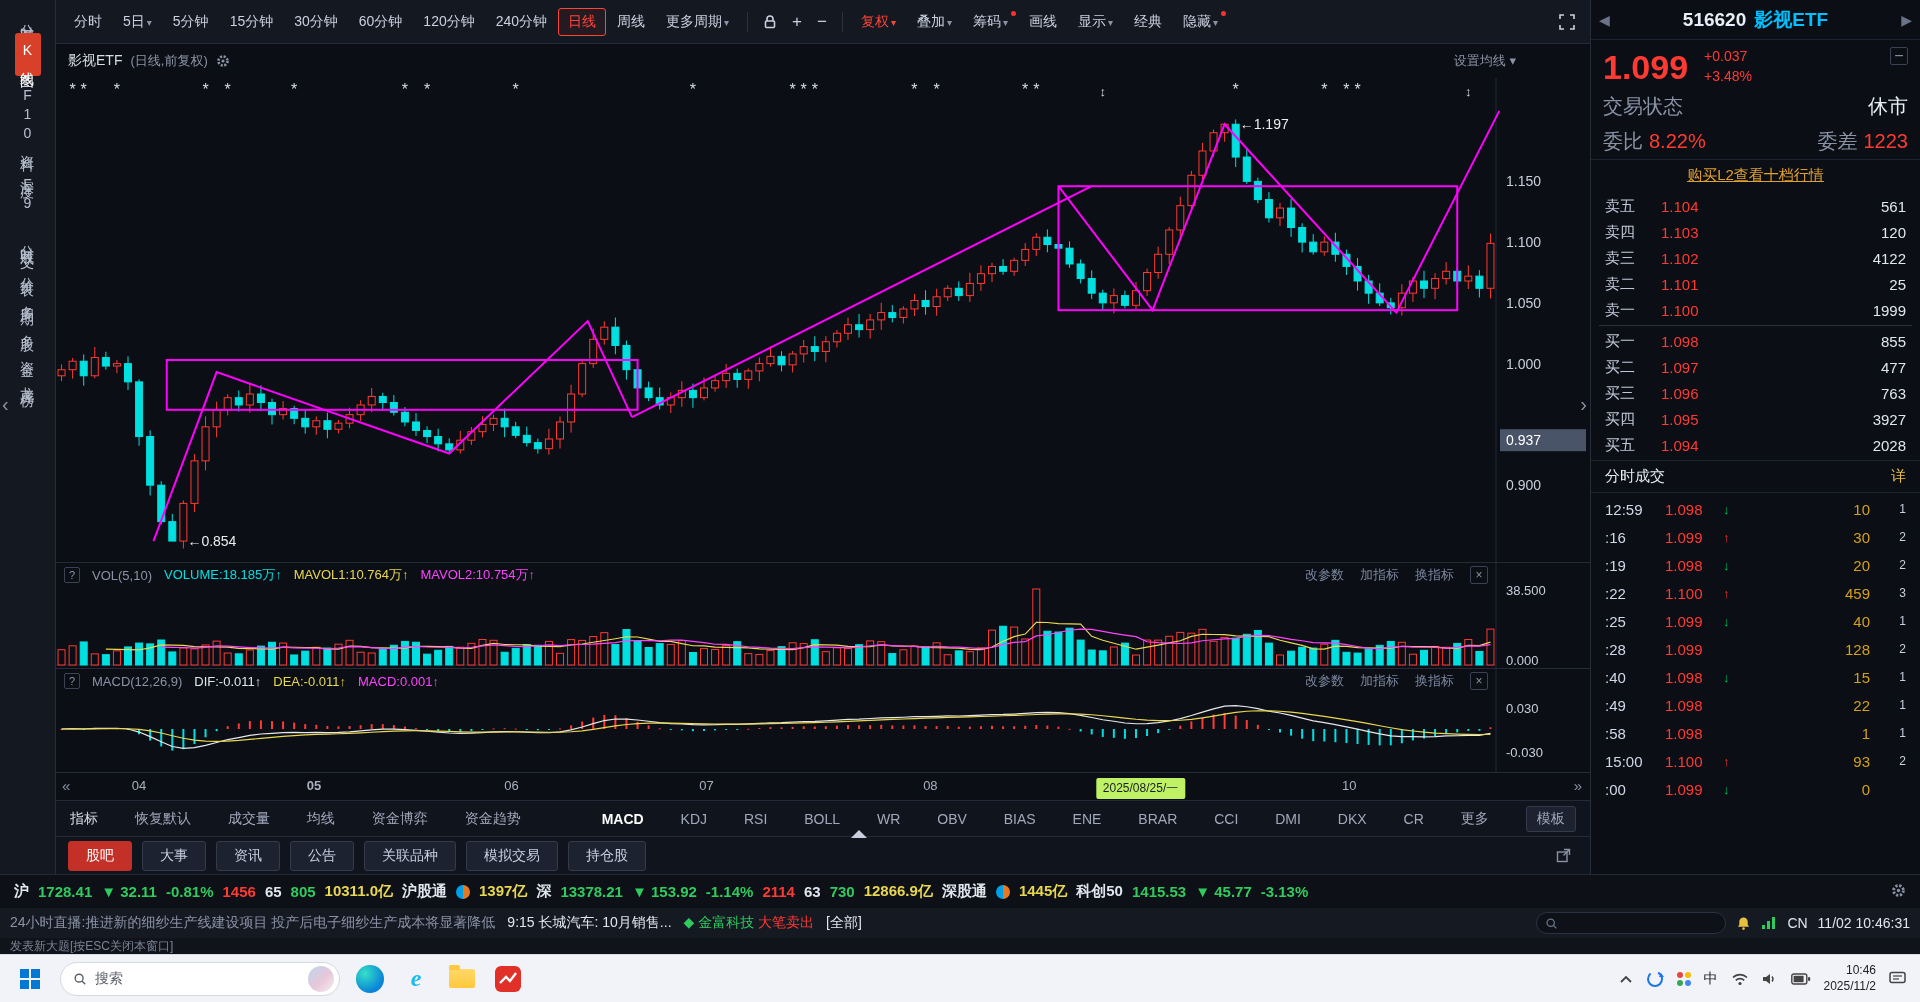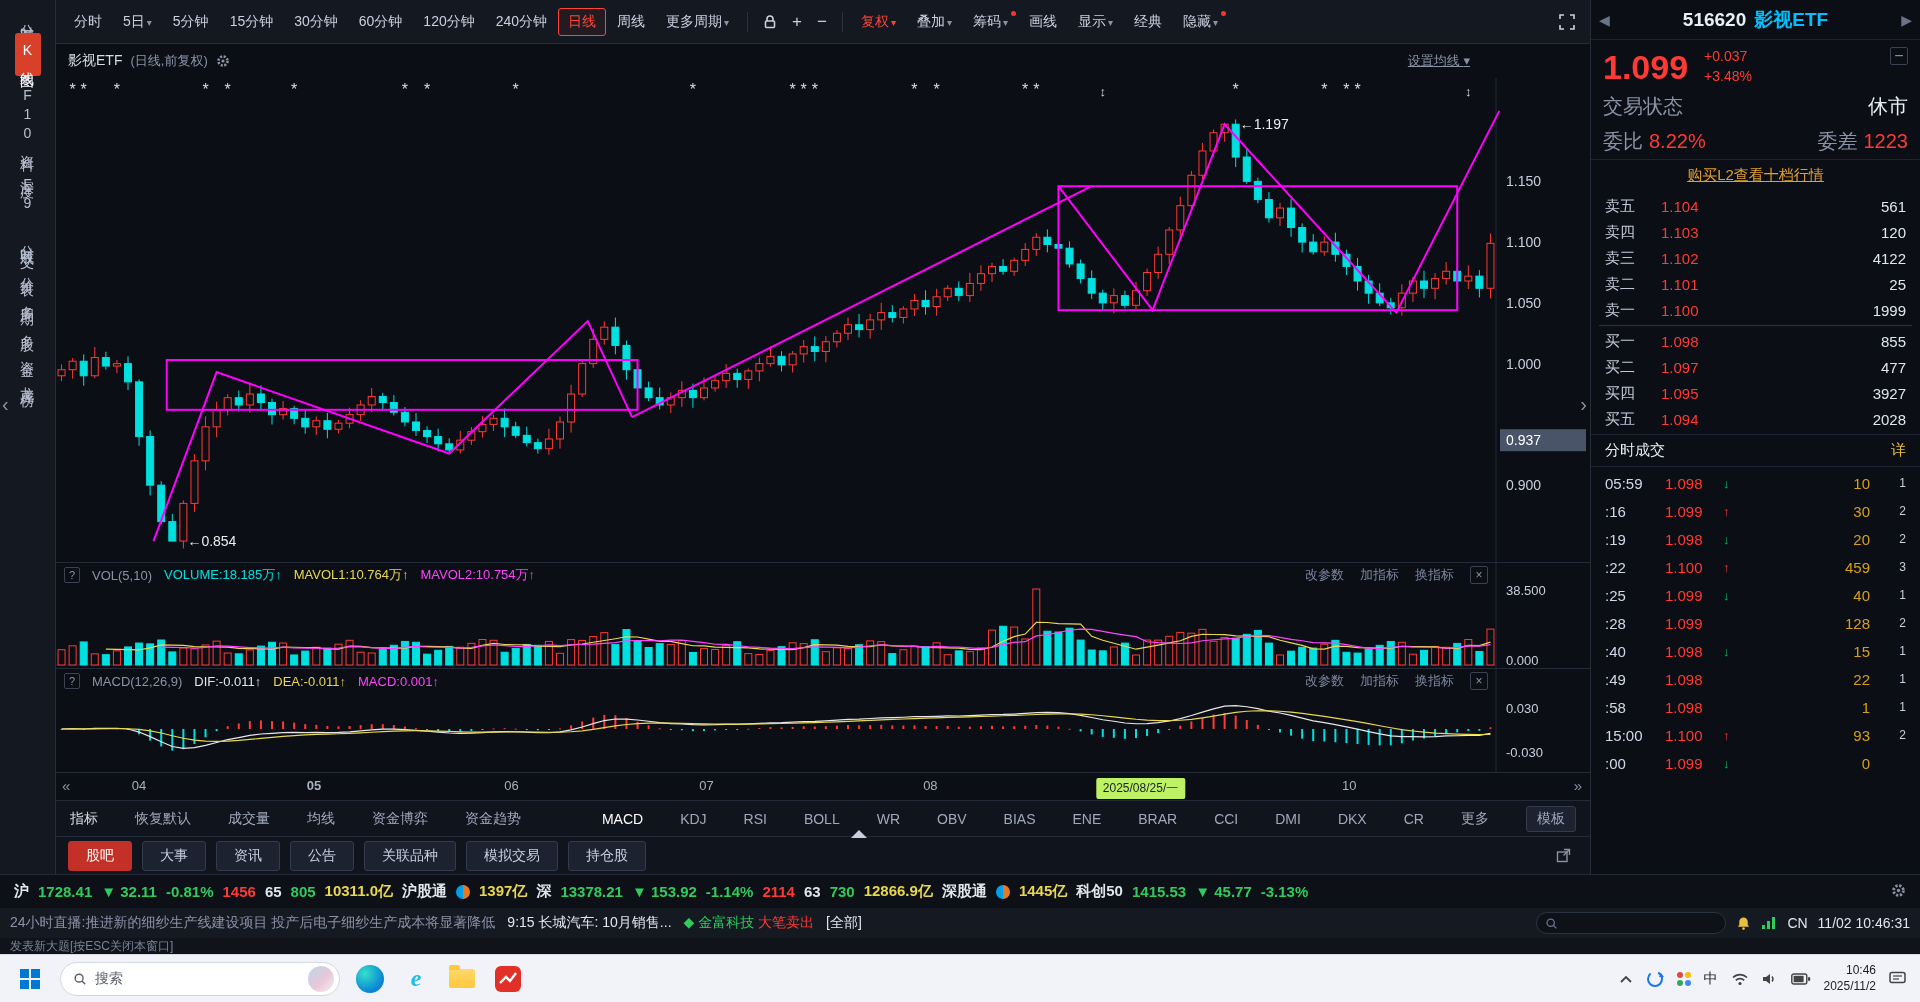--- a/index.html
+++ b/index.html
@@ -23,42 +23,42 @@
   .tbtn.accent { color:#FF4438; }
   .tbtn.accent .arr { color:#FF4438; }
   .tbtn .dot { position:absolute; top:2px; right:1px; width:5px; height:5px; border-radius:50%; background:#FF3030; }
   .tdiv { width:1px; height:20px; background:#2A3140; margin:0 7px; }
   .ticon { color:#C9D1E0; font-size:17px; padding:2px 7px; cursor:pointer; display:flex; align-items:center; }
   .tspace { flex:1; }
 
   .chead { height:34px; display:flex; align-items:center; padding:0 12px; gap:8px; color:#8A93A6; font-size:13px; }
   .ct { color:#D8DEE8; font-size:14px; }
   .chead .sp { flex:1; }
-  .mas { cursor:pointer; margin-right:108px;text-decoration:underline; }
+  .mas { cursor:pointer; margin-right:62px; }
 
   .mainchart { height:484px; position:relative; }
   .panel { position:relative; border-top:1px solid #232A38; }
   .vol { height:106px; } .macd { height:104px; }
   .phead { position:absolute; top:0; left:0; right:94px; height:24px; display:flex; align-items:center; gap:12px; padding:0 8px; font-size:13px; z-index:2; white-space:nowrap; }
   .qbox { width:16px; height:16px; border:1px solid #3A4254; color:#8A93A6; text-align:center; line-height:14px; font-size:11px; border-radius:2px; flex:none; cursor:pointer; }
   .pacts { margin-left:auto; display:flex; gap:16px; color:#7A87A0; align-items:center; }
   .pacts span { cursor:pointer; }
   .xbox { width:18px; height:18px; border:1px solid #3A4254; color:#8A93A6; text-align:center; line-height:16px; font-size:12px; border-radius:2px; }
   .c-cyan{color:#00E0E0}.c-yel{color:#E8D750}.c-mag{color:#FF44FF}.c-dim{color:#8A93A6}
   .c-red{color:#FF3A34}.c-wht{color:#E0E6F0}.c-grn{color:#2FCB5E}
 
   .xaxis { height:28px; position:relative; border-top:1px solid #232A38; color:#A8B0C0; font-size:13px; }
   .xlabel { position:absolute; top:5px; transform:translateX(-50%); cursor:pointer; }
   .datebox { background:#bef264; color:#1A1E28; padding:2px 7px; border-radius:2px; font-size:12px; }
   .xnav { position:absolute; top:4px; color:#8A93A6; font-size:15px; cursor:pointer; }
 
   .indtabs { height:36px; background:#10141C; border-top:1px solid #232A38; display:flex; align-items:center; padding:0 14px; font-size:14px; position:relative; justify-content:space-between; }
   .itab { color:#A0A8BC; cursor:pointer; white-space:nowrap; }
   .itab.pre { color:#D8DEE8; }
-  .itab.active { color:#FFFFFF; font-weight:normal;padding-left:44px; }
+  .itab.active { color:#FFFFFF; font-weight:bold;padding-left:44px; }
   .itab.boxed { border:1px solid #333B4C; padding:3px 10px; border-radius:3px; background:#1C2230; }
 
   .btabs { height:38px; background:#10141C; border-top:1px solid #232A38; display:flex; align-items:center; gap:10px; padding:0 12px; position:relative; }
   .btab { background:#1C2230; border:1px solid #333B4C; color:#C8D0E0; font-size:14px; padding:5px 17px; border-radius:3px; cursor:pointer; white-space:nowrap; }
   .btab.active { background:#C23028; border-color:#C23028; color:#fff; }
   .pointer-up { position:absolute; left:795px; top:-7px; width:0; height:0; border-left:8px solid transparent; border-right:8px solid transparent; border-bottom:8px solid #C8D0E0; }
   .btabs .sp { flex:1; }
 
   .handle { position:absolute; top:45%; color:#8A93A6; font-size:20px; z-index:6; cursor:pointer; }
   .hl { left:2px; } .hr { right:333px; }
@@ -906,37 +906,42 @@
             <span class="olabel">买一</span>
             <span class="oprice">1.098</span>
             <span class="oqty">855</span>
           </div>
           <div class="orow">
             <span class="olabel">买二</span>
             <span class="oprice">1.097</span>
             <span class="oqty">477</span>
           </div>
           <div class="orow">
+            <span class="olabel">买三</span>
+            <span class="oprice">1.096</span>
+            <span class="oqty">763</span>
+          </div>
+          <div class="orow">
             <span class="olabel">买四</span>
             <span class="oprice">1.095</span>
             <span class="oqty">3927</span>
           </div>
           <div class="orow">
             <span class="olabel">买五</span>
             <span class="oprice">1.094</span>
             <span class="oqty">2028</span>
           </div>
         </div>
       <div class="tshead">
         <span>分时成交</span>
         <span class="detail">详</span>
       </div>
       <div class="trades" id="trades">
           <div class="trow">
-            <span class="ttime">05:59</span>
+            <span class="ttime">12:59</span>
             <span class="tprice">1.098</span>
             <span class="tarr down">↓</span>
             <span class="tqty">10</span>
             <span class="tcnt">1</span>
           </div>
           <div class="trow">
             <span class="ttime">:16</span>
             <span class="tprice">1.099</span>
             <span class="tarr up">↑</span>
             <span class="tqty">30</span>

